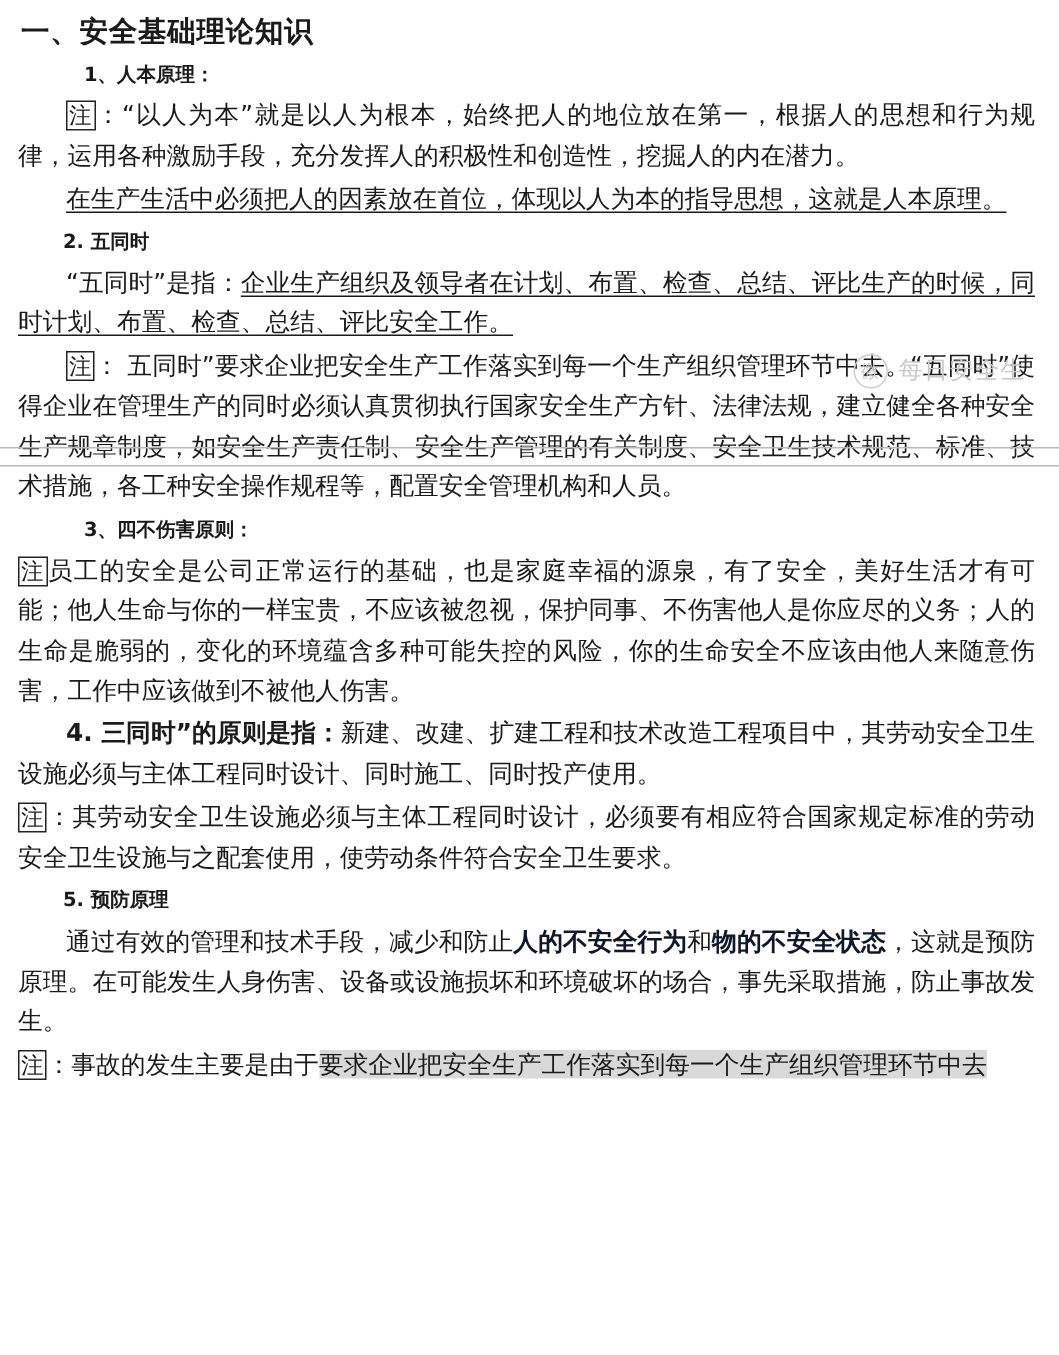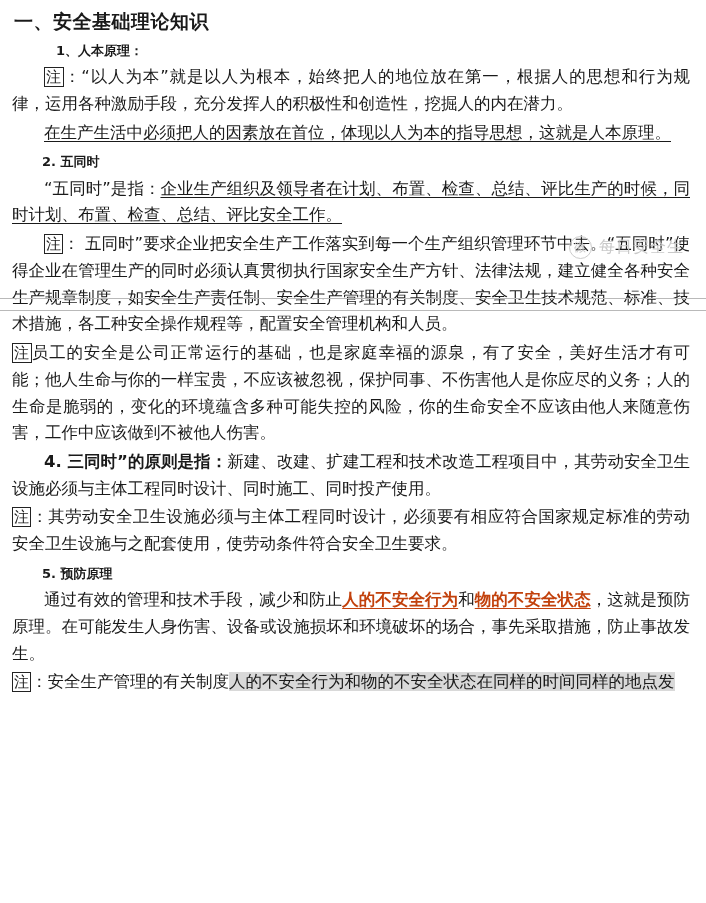--- a/index.html
+++ b/index.html
@@ -44,23 +44,22 @@
     text-justify: inter-ideograph;
   }
   .body-ind { text-indent: 32px; }
   .u { text-decoration: underline; text-underline-offset: 3px; }
   .note-tag {
     border: 1px solid #222;
     padding: 0 1px;
     font-size: 15px;
   }
   .hl-red {
-    color: #c2410c;
+    color: #0f172a;
     font-weight: bold;
-    text-decoration: underline;
     text-underline-offset: 3px;
   }
   .hl-gray {
     background: #d9d9d9;
   }
   .rule {
     border: 0;
     border-top: 1px solid #b9b9b9;
     margin: 7px 0 7px 0;
   }
@@ -114,37 +113,40 @@
   <div class="indent-sub">
     <div class="h2">2. 五同时</div>
   </div>
   <p class="body-ind">
     <span>“五同时”是指：</span><span class="u">企业生产组织及领导者在计划、布置、检查、总结、评比生产的时候，同时计划、布置、检查、总结、评比安全工作。</span>
   </p>
   <p class="body-ind">
     <span class="note-tag">注</span><span>：  五同时”要求企业把安全生产工作落实到每一个生产组织管理环节中去。“五同时”使得企业在管理生产的同时必须认真贯彻执行国家安全生产方针、法律法规，建立健全各种安全生产规章制度，如安全生产责任制、安全生产管理的有关制度、安全卫生技术规范、标准、技术措施，各工种安全操作规程等，配置安全管理机构和人员。</span>
   </p>
 
+  <div class="indent1">
+    <div class="h2">3、四不伤害原则：</div>
+  </div>
   <p>
     <span class="note-tag">注</span><span>员工的安全是公司正常运行的基础，也是家庭幸福的源泉，有了安全，美好生活才有可能；他人生命与你的一样宝贵，不应该被忽视，保护同事、不伤害他人是你应尽的义务；人的生命是脆弱的，变化的环境蕴含多种可能失控的风险，你的生命安全不应该由他人来随意伤害，工作中应该做到不被他人伤害。</span>
   </p>
 
   <p class="body-ind">
     <span style="font-weight:bold">4.  三同时”的原则是指：</span><span>新建、改建、扩建工程和技术改造工程项目中，其劳动安全卫生设施必须与主体工程同时设计、同时施工、同时投产使用。</span>
   </p>
   <p>
     <span class="note-tag">注</span><span>：其劳动安全卫生设施必须与主体工程同时设计，必须要有相应符合国家规定标准的劳动安全卫生设施与之配套使用，使劳动条件符合安全卫生要求。</span>
   </p>
 
   <div class="indent-sub">
     <div class="h2">5.  预防原理</div>
   </div>
   <p class="body-ind">
     <span>通过有效的管理和技术手段，减少和防止</span><span class="hl-red">人的不安全行为</span><span>和</span><span class="hl-red">物的不安全状态</span><span>，这就是预防原理。在可能发生人身伤害、设备或设施损坏和环境破坏的场合，事先采取措施，防止事故发生。</span>
   </p>
   <p>
-    <span class="note-tag">注</span><span>：安全生产管理的有关制度</span><span class="hl-gray">人的不安全行为和物的不安全状态在同样的时间同样的地点发</span>
+    <span class="note-tag">注</span><span>：事故的发生主要是由于</span><span class="hl-gray">要求企业把安全生产工作落实到每一个生产组织管理环节中去</span>
   </p>
 
   <hr class="rule" style="position:absolute; left:0; top:291px; width:706px;">
   <hr class="rule" style="position:absolute; left:0; top:303px; width:706px;">
 
 </div>
 
 </body></html>

